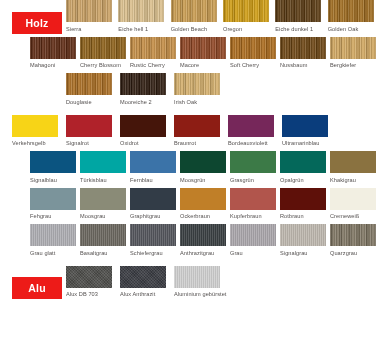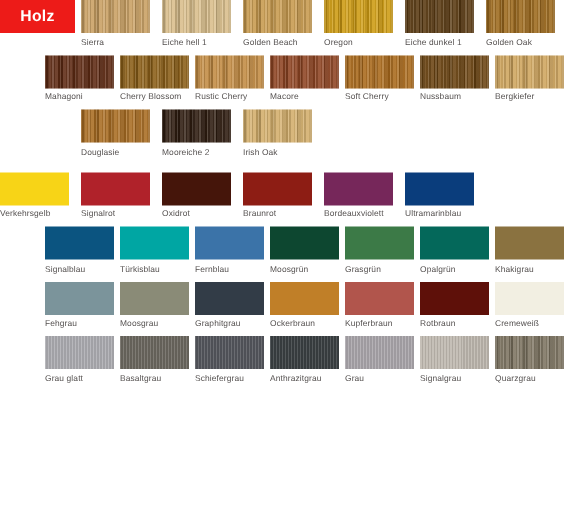--- a/index.html
+++ b/index.html
@@ -4,21 +4,21 @@
 <style>
   html,body{margin:0;padding:0;}
   body{
     width:380px;height:339px;overflow:hidden;
     background:#ffffff;
     font-family:"Liberation Sans",sans-serif;
     -webkit-font-smoothing:antialiased;
   }
   .sheet{position:relative;width:380px;height:339px;box-sizing:border-box;padding:0;}
   .section{margin:0;}
-  .row{display:flex;align-items:flex-start;margin:0 0 3px 0;padding-left:0;}
+  .row{display:flex;align-items:flex-end;margin:0 0 3px 0;padding-left:12px;}
   .cell{width:50px;margin-right:4px;}
   .cell.badge-cell{width:50px;margin-right:4px;}
   .sw{
     width:46px;height:22px;
     border:0;
     display:block;
     background-repeat:repeat;
   }
   .lbl{
     display:block;
@@ -239,13 +239,32 @@
           <div class="sw" style="background: repeating-linear-gradient(90deg, rgba(255, 255, 255, 0.13) 0px, rgba(255, 255, 255, 0.13) 1px, rgba(0, 0, 0, 0.07) 1px, rgba(0, 0, 0, 0.07) 2px), rgb(189, 183, 174);"></div>
           <span class="lbl">Signalgrau</span>
         </div>
         <div class="cell">
           <div class="sw" style="background: repeating-linear-gradient(90deg, rgba(255, 255, 255, 0.16) 0px, rgba(255, 255, 255, 0.16) 1px, rgba(0, 0, 0, 0.12) 1px, rgba(0, 0, 0, 0.12) 2px, rgba(255, 255, 255, 0.07) 2px, rgba(255, 255, 255, 0.07) 4px, rgba(0, 0, 0, 0.06) 4px, rgba(0, 0, 0, 0.06) 5px), repeating-linear-gradient(90deg, rgba(0, 0, 0, 0.1) 0px, rgba(0, 0, 0, 0.1) 3px, rgba(255, 255, 255, 0.05) 3px, rgba(255, 255, 255, 0.05) 9px), rgb(125, 116, 97);"></div>
           <span class="lbl">Quarzgrau</span>
         </div>
       </div>
     </div>
     <div class="sec-gap"></div>
+    <div class="section">
+      <div class="row">
+        <div class="cell badge-cell">
+          <div class="badge">Alu</div>
+        </div>
+        <div class="cell">
+          <div class="sw" style="background: repeating-linear-gradient(45deg, rgba(255, 255, 255, 0.07) 0px, rgba(255, 255, 255, 0.07) 1px, rgba(0, 0, 0, 0.07) 1px, rgba(0, 0, 0, 0.07) 2px), repeating-linear-gradient(-45deg, rgba(255, 255, 255, 0.06) 0px, rgba(255, 255, 255, 0.06) 1px, rgba(0, 0, 0, 0.05) 1px, rgba(0, 0, 0, 0.05) 2px), rgb(78, 78, 75);"></div>
+          <span class="lbl">Alux DB 703</span>
+        </div>
+        <div class="cell">
+          <div class="sw" style="background: repeating-linear-gradient(45deg, rgba(255, 255, 255, 0.07) 0px, rgba(255, 255, 255, 0.07) 1px, rgba(0, 0, 0, 0.07) 1px, rgba(0, 0, 0, 0.07) 2px), repeating-linear-gradient(-45deg, rgba(255, 255, 255, 0.06) 0px, rgba(255, 255, 255, 0.06) 1px, rgba(0, 0, 0, 0.05) 1px, rgba(0, 0, 0, 0.05) 2px), rgb(58, 60, 66);"></div>
+          <span class="lbl">Alux Anthrazit</span>
+        </div>
+        <div class="cell">
+          <div class="sw" style="background: repeating-linear-gradient(90deg, rgba(255, 255, 255, 0.13) 0px, rgba(255, 255, 255, 0.13) 1px, rgba(0, 0, 0, 0.07) 1px, rgba(0, 0, 0, 0.07) 2px), rgb(207, 207, 207);"></div>
+          <span class="lbl">Aluminium gebürstet</span>
+        </div>
+      </div>
+    </div>
   </div>
 
 </body></html>

